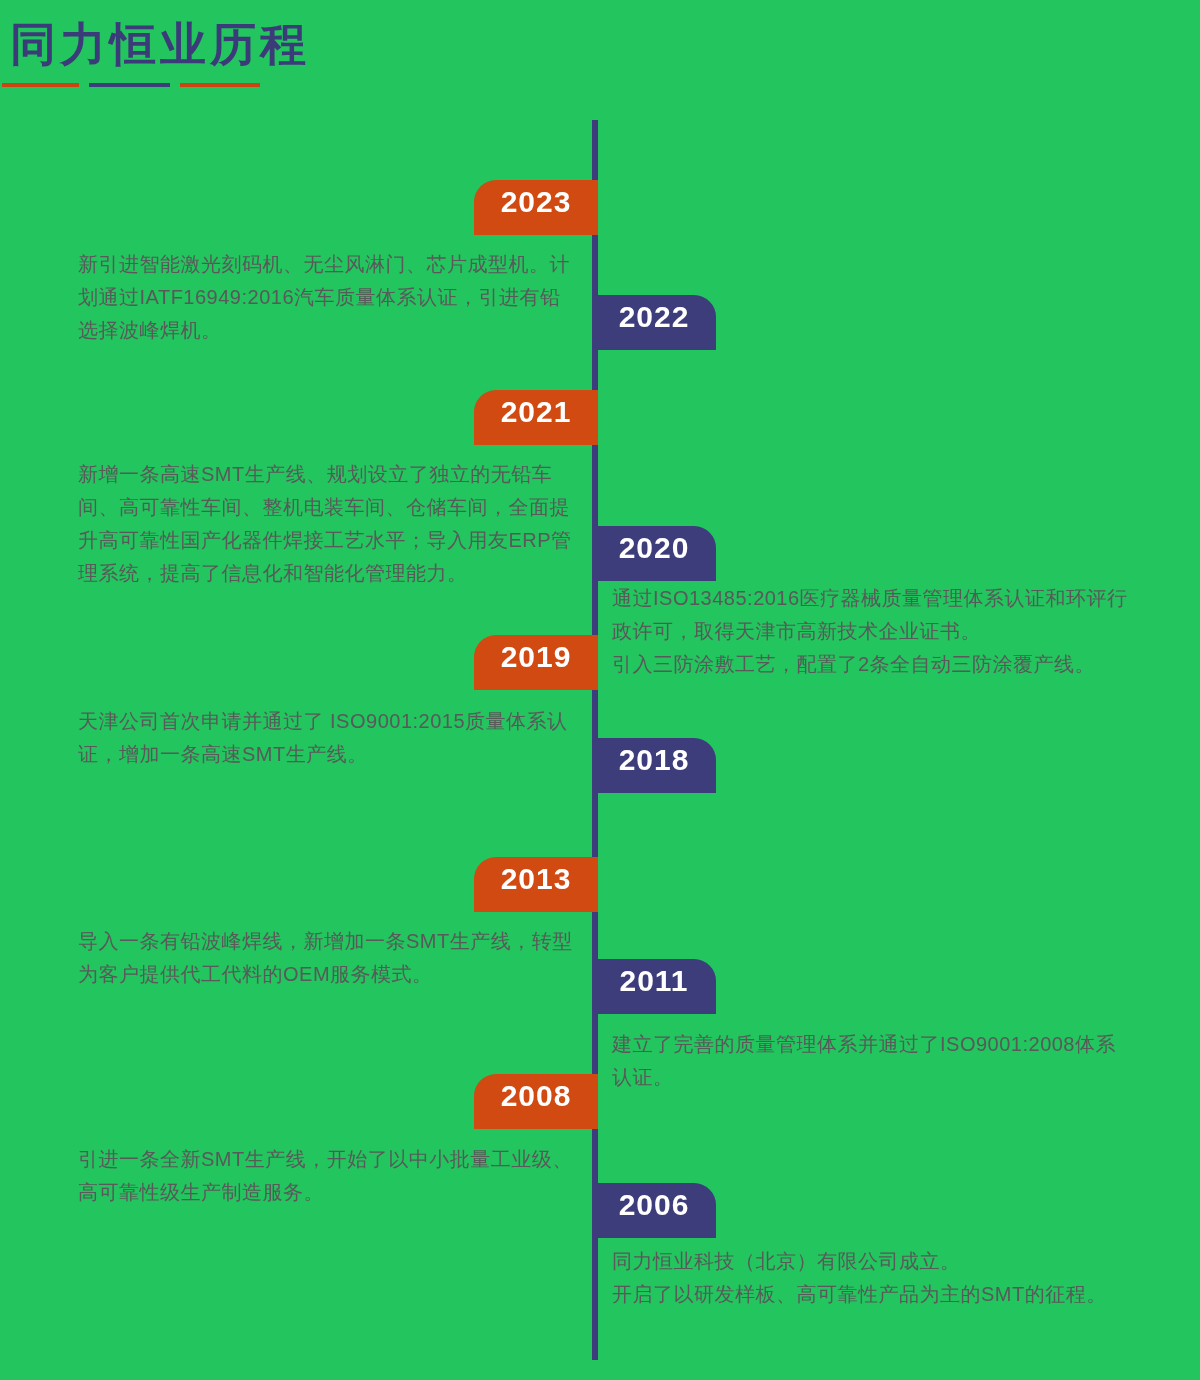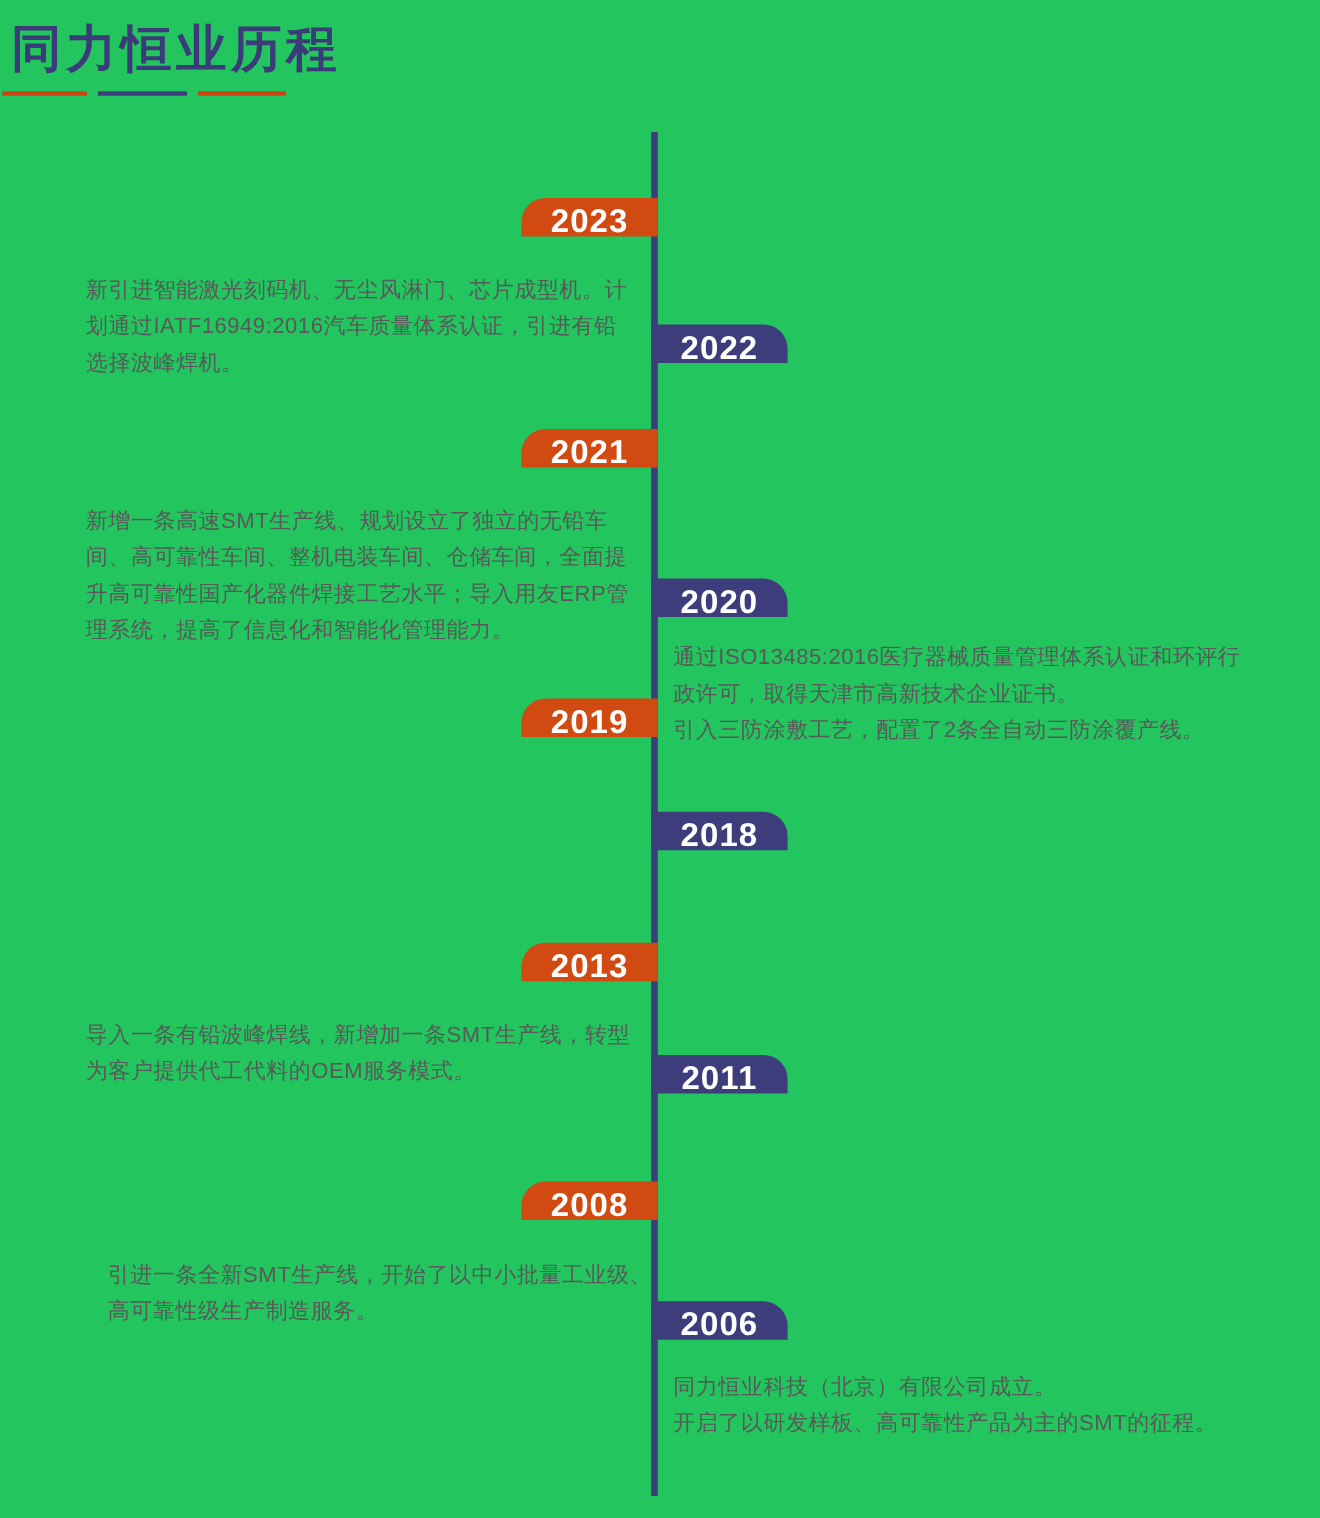--- a/index.html
+++ b/index.html
@@ -46,21 +46,21 @@
     left: 592px;
     top: 120px;
     width: 6px;
     height: 1240px;
     background: #3e3d7c;
   }
 
   .badge {
     position: absolute;
     width: 124px;
-    height: 35px;
+    height: 55px;
     line-height: 43px;
     text-align: center;
     color: #ffffff;
     font-size: 30px;
     font-weight: bold;
     letter-spacing: 1px;
   }
   .badge.left {
     left: 474px;
     background: #d14a12;
@@ -85,21 +85,21 @@
 
   
   #b2023 { top: 180px; }  #t2023 { top: 248px; }
   #b2022 { top: 295px; }  #t2022 { top: 360px; }
   #b2021 { top: 390px; }  #t2021 { top: 458px; }
   #b2020 { top: 526px; }  #t2020 { top: 582px; }
   #b2019 { top: 635px; }  #t2019 { top: 705px; }
   #b2018 { top: 738px; }  #t2018 { top: 813px; }
   #b2013 { top: 857px; }  #t2013 { top: 925px; }
   #b2011 { top: 959px; }  #t2011 { top: 1028px; }
-  #b2008 { top: 1074px; } #t2008 { top: 1143px; margin-left: 20px; }
+  #b2008 { top: 1074px; } #t2008 { top: 1143px; }
   #b2006 { top: 1183px; } #t2006 { top: 1245px; }
 </style>
 </head>
 <body>
 
 <div class="canvas">
 
   <h1 class="page-title">同力恒业历程</h1>
 
   <div class="underline">
@@ -116,27 +116,29 @@
   <div id="b2022" class="badge right">2022</div>
 
   <div id="b2021" class="badge left">2021</div>
   <div id="t2021" class="mtext left">新增一条高速SMT生产线、规划设立了独立的无铅车间、高可靠性车间、整机电装车间、仓储车间，全面提升高可靠性国产化器件焊接工艺水平；导入用友ERP管理系统，提高了信息化和智能化管理能力。</div>
 
   <div id="b2020" class="badge right">2020</div>
   <div id="t2020" class="mtext right">通过ISO13485:2016医疗器械质量管理体系认证和环评行政许可，取得天津市高新技术企业证书。
 引入三防涂敷工艺，配置了2条全自动三防涂覆产线。</div>
 
   <div id="b2019" class="badge left">2019</div>
+  <div id="t2019" class="mtext left">天津公司首次申请并通过了 ISO9001:2015质量体系认证，增加一条高速SMT生产线。</div>
 
   <div id="b2018" class="badge right">2018</div>
 
   <div id="b2013" class="badge left">2013</div>
   <div id="t2013" class="mtext left">导入一条有铅波峰焊线，新增加一条SMT生产线，转型为客户提供代工代料的OEM服务模式。</div>
 
   <div id="b2011" class="badge right">2011</div>
+  <div id="t2011" class="mtext right">建立了完善的质量管理体系并通过了ISO9001:2008体系认证。</div>
 
   <div id="b2008" class="badge left">2008</div>
   <div id="t2008" class="mtext left">引进一条全新SMT生产线，开始了以中小批量工业级、高可靠性级生产制造服务。</div>
 
   <div id="b2006" class="badge right">2006</div>
   <div id="t2006" class="mtext right">同力恒业科技（北京）有限公司成立。
 开启了以研发样板、高可靠性产品为主的SMT的征程。</div>
 
 </div>
 

